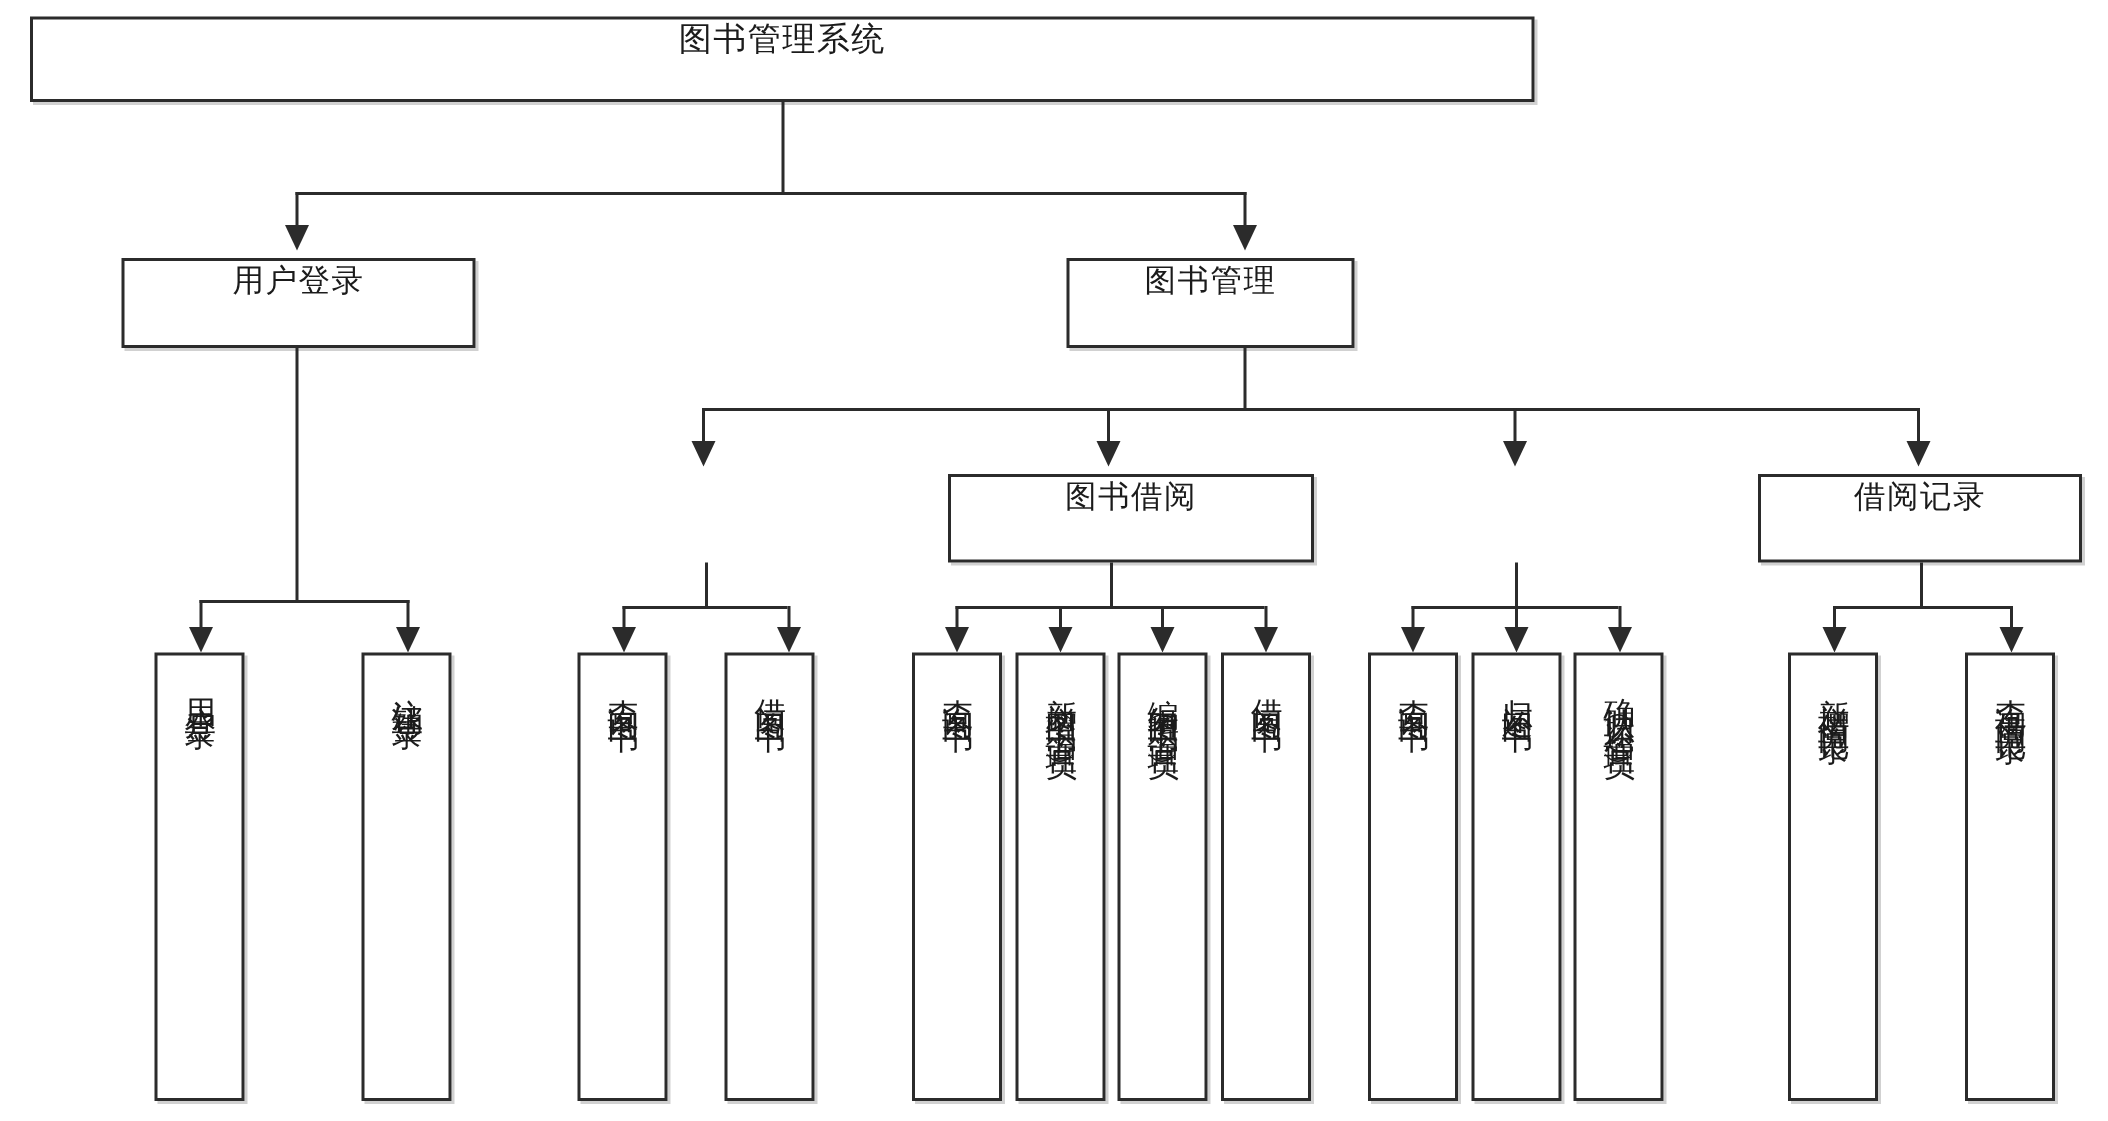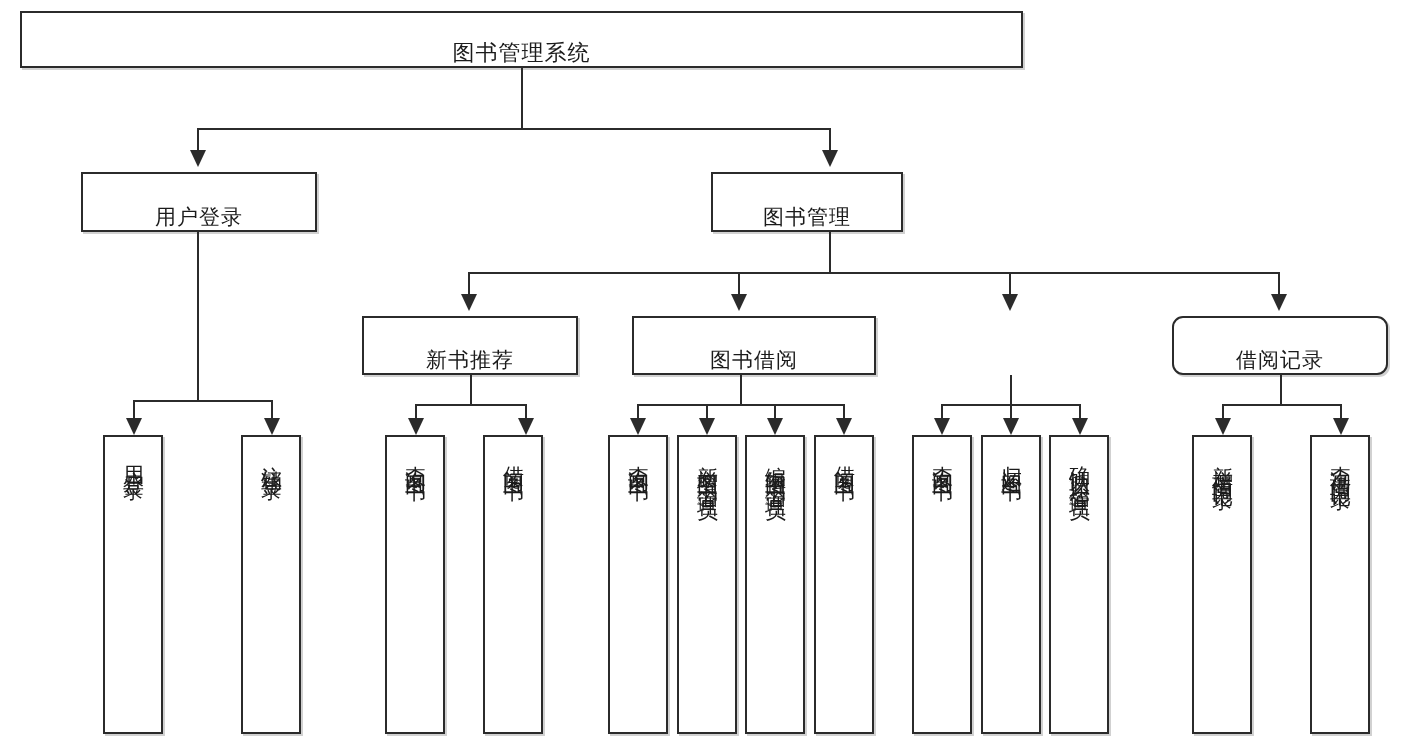--- a/index.html
+++ b/index.html
@@ -15,21 +15,21 @@
     background:#ffffff;
     overflow:hidden;
   }
   
   .node{
     position:absolute;
     box-sizing:border-box;
     background:#ffffff;
     border:2.5px solid #2b2b2b;
     display:flex;
-    align-items:flex-end;
+    align-items:flex-start;
     justify-content:center;
     box-shadow:2px 2px 0 rgba(0,0,0,0.18);
   }
   .node .label{
     font-size:21px;
     letter-spacing:1px;
     line-height:1.25;
     color:#1b1b1b;
     white-space:nowrap;
   }
@@ -122,27 +122,24 @@
 
   <div class="vline" style="left:738px;top:272px;height:22px;"></div>
   <div class="arrow" style="left:731px;top:294px;"></div>
 
   <div class="vline" style="left:1009px;top:272px;height:22px;"></div>
   <div class="arrow" style="left:1002px;top:294px;"></div>
 
   <div class="vline" style="left:1278px;top:272px;height:22px;"></div>
   <div class="arrow" style="left:1271px;top:294px;"></div>
 
-  <div class="node" style="left:362px;top:316px;width:216px;height:59px;">
-    <span class="label">新书推荐</span>
-  </div>
   <div class="node" style="left:632px;top:316px;width:244px;height:59px;">
     <span class="label">图书借阅</span>
   </div>
-  <div class="node" style="left:1172px;top:316px;width:216px;height:59px;border-radius:11px;">
+  <div class="node" style="left:1172px;top:316px;width:216px;height:59px;">
     <span class="label">借阅记录</span>
   </div>
 
   <div class="vline" style="left:470px;top:375px;height:29px;"></div>
   <div class="hline" style="left:415px;top:404px;width:110px;"></div>
   <div class="vline" style="left:415px;top:404px;height:14px;"></div>
   <div class="arrow" style="left:408px;top:418px;"></div>
   <div class="vline" style="left:525px;top:404px;height:14px;"></div>
   <div class="arrow" style="left:518px;top:418px;"></div>
 

